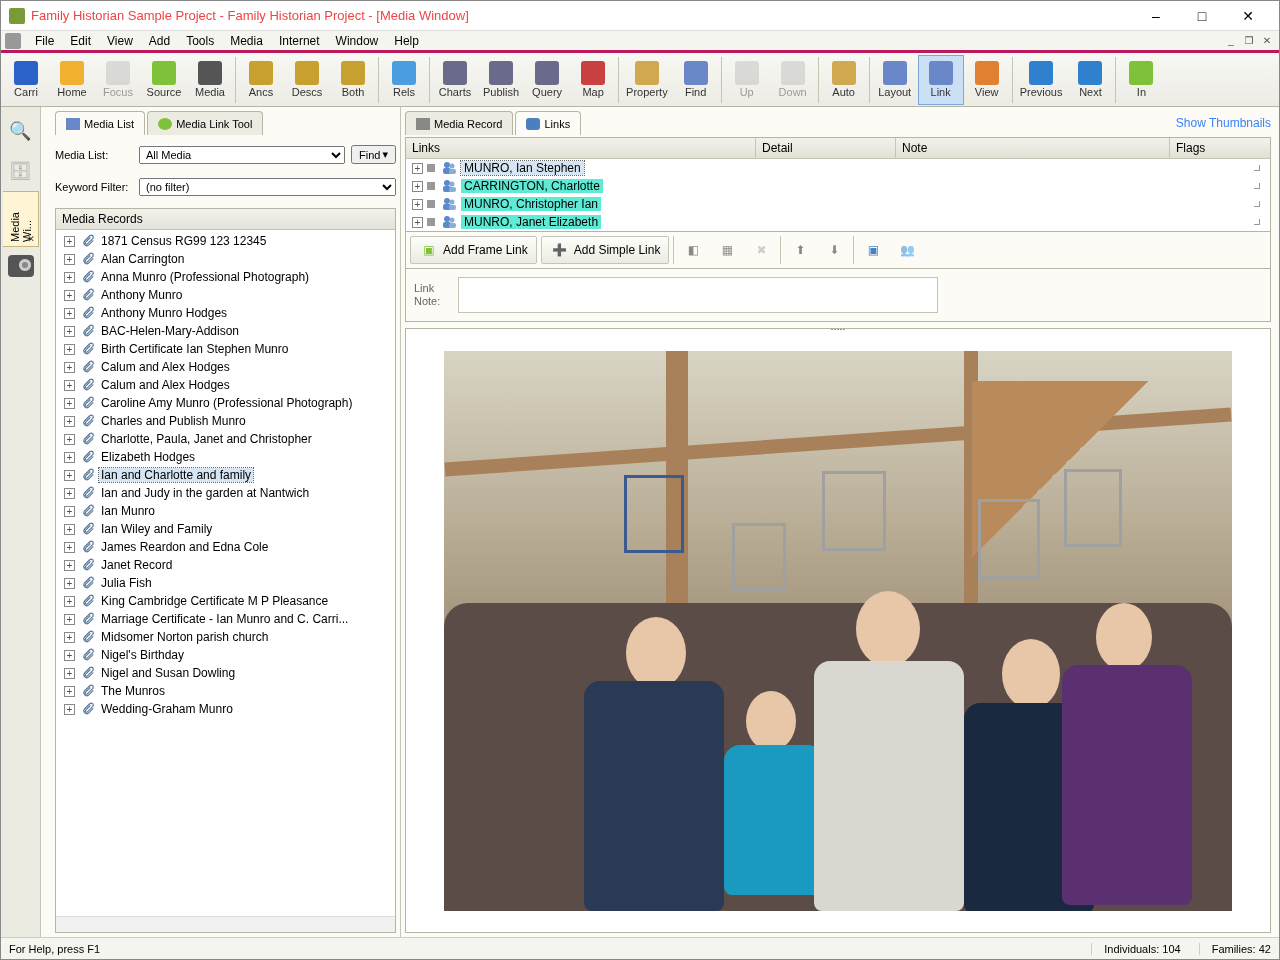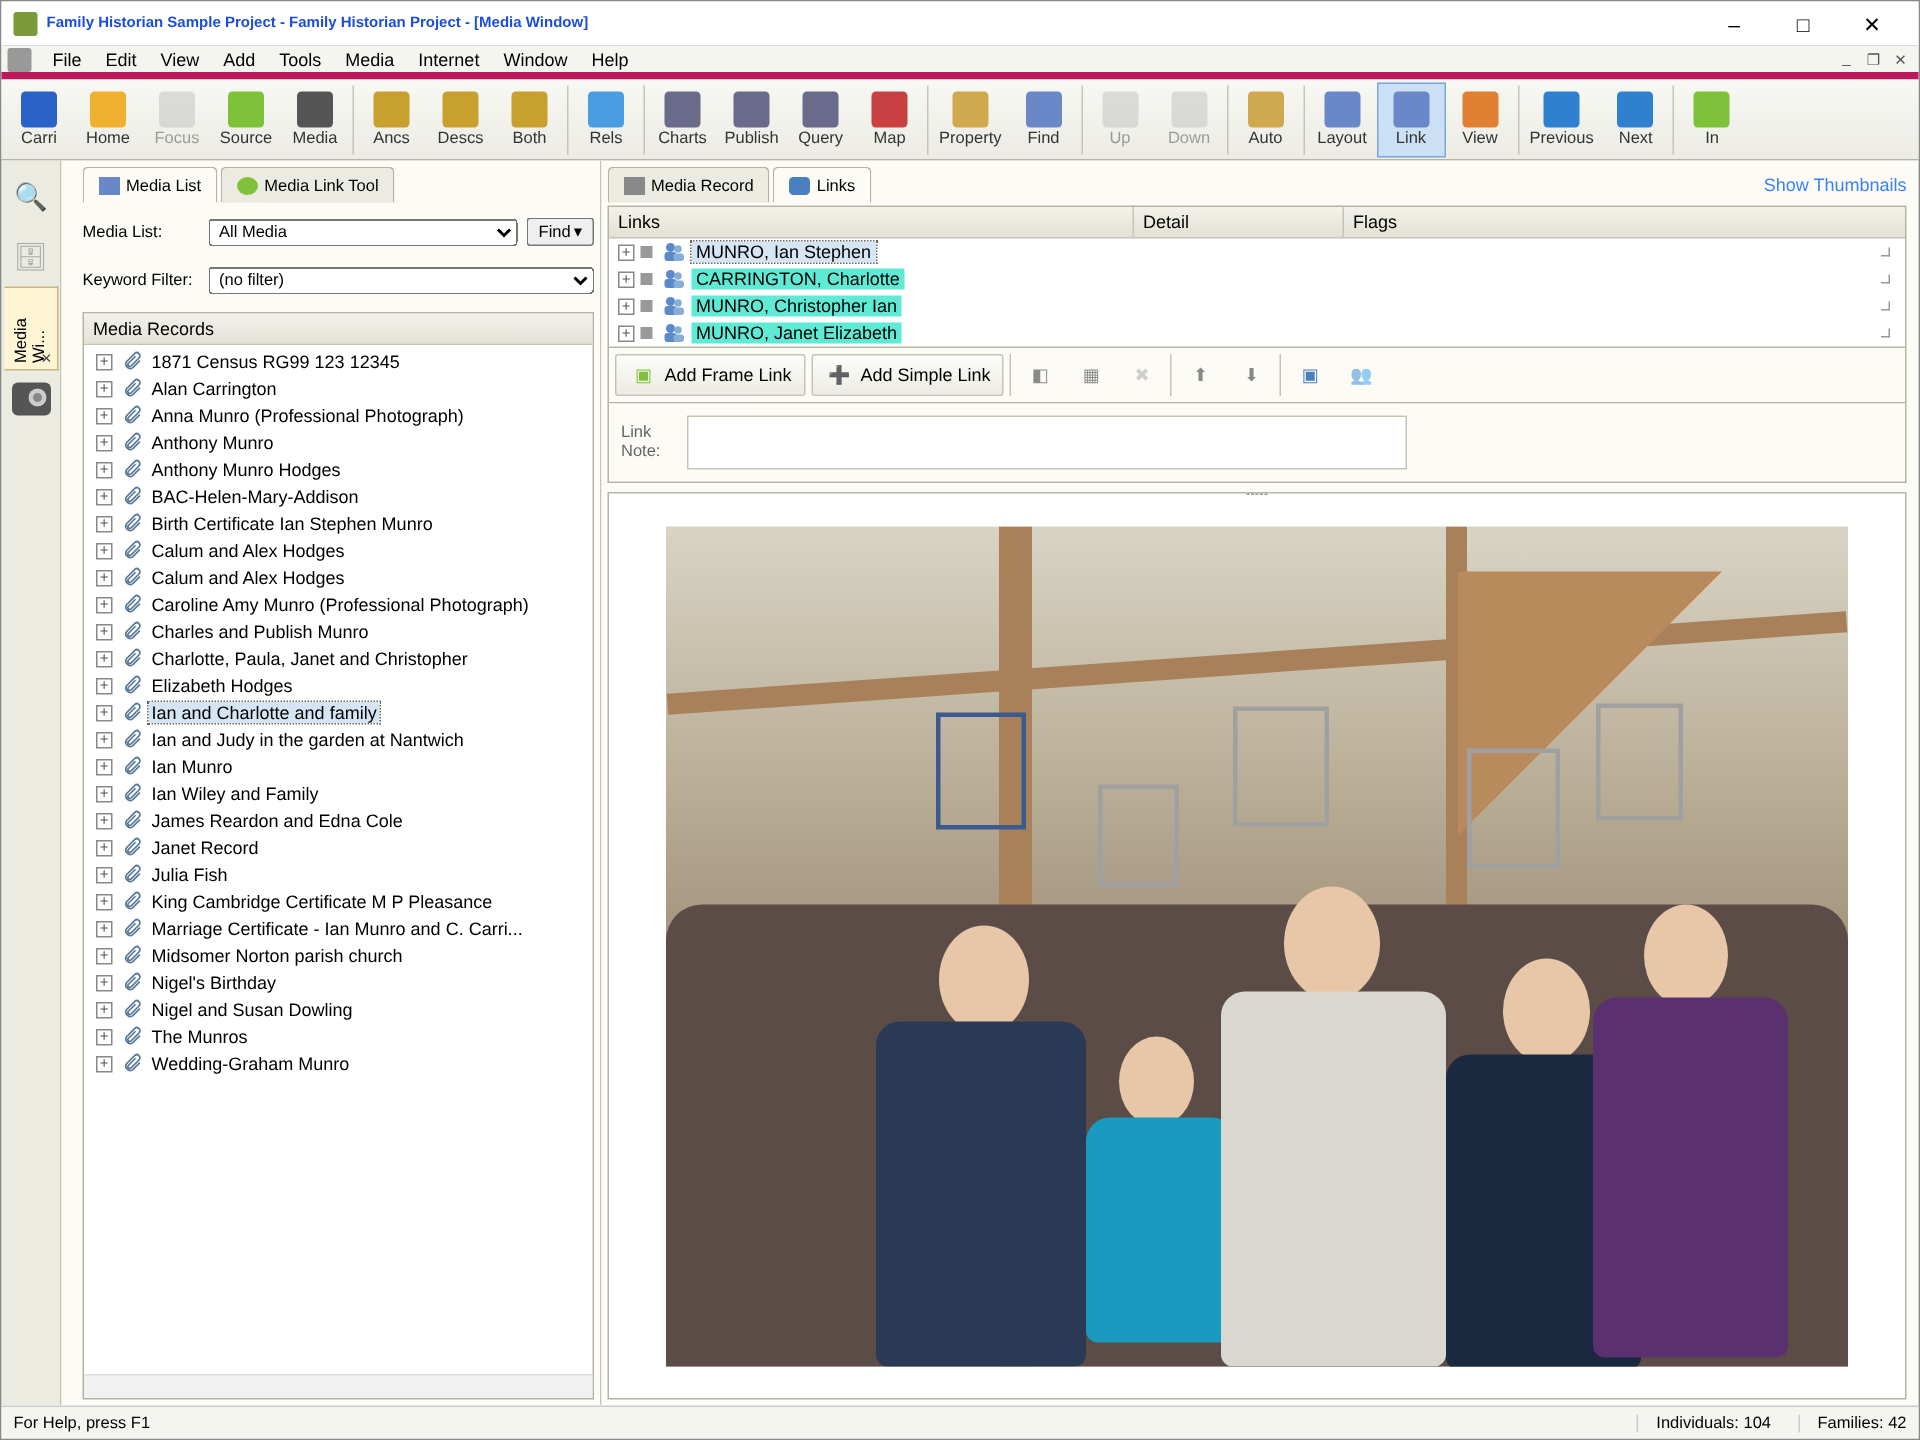--- a/index.html
+++ b/index.html
@@ -2,26 +2,26 @@
 <html><head>
 <meta charset="utf-8">
 <style>
 * { box-sizing: border-box; margin: 0; padding: 0; }
 body { font-family: "Segoe UI", Tahoma, sans-serif; font-size: 12px; background: #f0f0f0; overflow: hidden; }
 .window { width: 1280px; height: 960px; background: #fff; display: flex; flex-direction: column; border: 1px solid #888; }
 
 
 .titlebar { height: 30px; background: #fff; display: flex; align-items: center; padding: 0 8px; border-bottom: 1px solid #ddd; }
 .titlebar .app-icon { width: 16px; height: 16px; background: #7a9a3a; border-radius: 2px; margin-right: 6px; }
-.titlebar .title { flex: 1; font-size: 10px; color: #1d4ed8; font-weight: bold; }
+.titlebar .title { flex: 1; font-size: 13px; color: #ef4444; }
 .titlebar .win-btns { display: flex; }
 .titlebar .win-btn { width: 46px; height: 30px; display: flex; align-items: center; justify-content: center; font-size: 14px; font-family: "Segoe UI Symbol", sans-serif; }
 
 
-.menubar { height: 22px; background: #f5f5f0; display: flex; align-items: center; padding: 0 4px; border-bottom: 5px solid #be185d; }
+.menubar { height: 22px; background: #f5f5f0; display: flex; align-items: center; padding: 0 4px; border-bottom: 3px solid #be185d; }
 .menubar .mb-icon { width: 16px; height: 16px; background: #999; border-radius: 2px; margin-right: 6px; }
 .menubar .menu-item { padding: 2px 8px; cursor: default; }
 .menubar .mdi-btns { margin-left: auto; display: flex; gap: 2px; }
 .menubar .mdi-btn { width: 16px; height: 14px; font-size: 10px; display: flex; align-items: center; justify-content: center; color: #555; border: 1px solid transparent; }
 
 
 .toolbar { height: 54px; background: linear-gradient(#f8f8f4, #ecebe4); display: flex; align-items: center; border-bottom: 1px solid #b5b5a5; padding-left: 2px; }
 .tb-btn { min-width: 46px; height: 50px; display: flex; flex-direction: column; align-items: center; justify-content: center; padding: 2px 4px; cursor: default; border: 1px solid transparent; }
 .tb-btn.selected { background: #cce0f5; border-color: #7aa8d8; }
 .tb-btn.disabled { opacity: 0.45; }
@@ -507,20 +507,21 @@
             <span>Links</span>
           </div>
         </div>
         <div class="show-thumb">Show Thumbnails</div>
       </div>
 
       <div class="links-box">
         <div class="links-header">
           <div class="col col-links">Links</div>
           <div class="col col-detail">Detail</div>
+          <div class="col col-note">Note</div>
           <div class="col col-flags">Flags</div>
         </div>
         <div class="links-body" id="links-body">
             <div class="link-row selected">
               <div class="cell col-links">
                 <span class="exp">+</span>
                 <span style="width:8px;height:8px;background:#999;margin-right:2px"></span>
                 <span class="people-icon">
                   <svg width="16" height="14" viewBox="0 0 16 14">
                     <circle cx="6" cy="4" r="3" fill="#5a8ac8"></circle>

